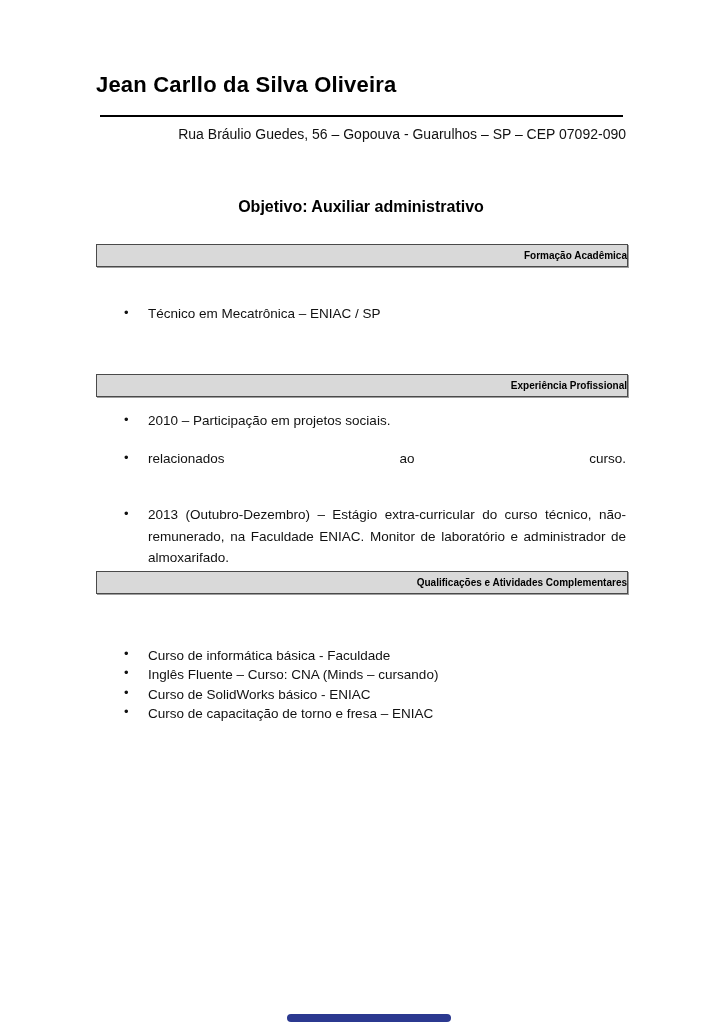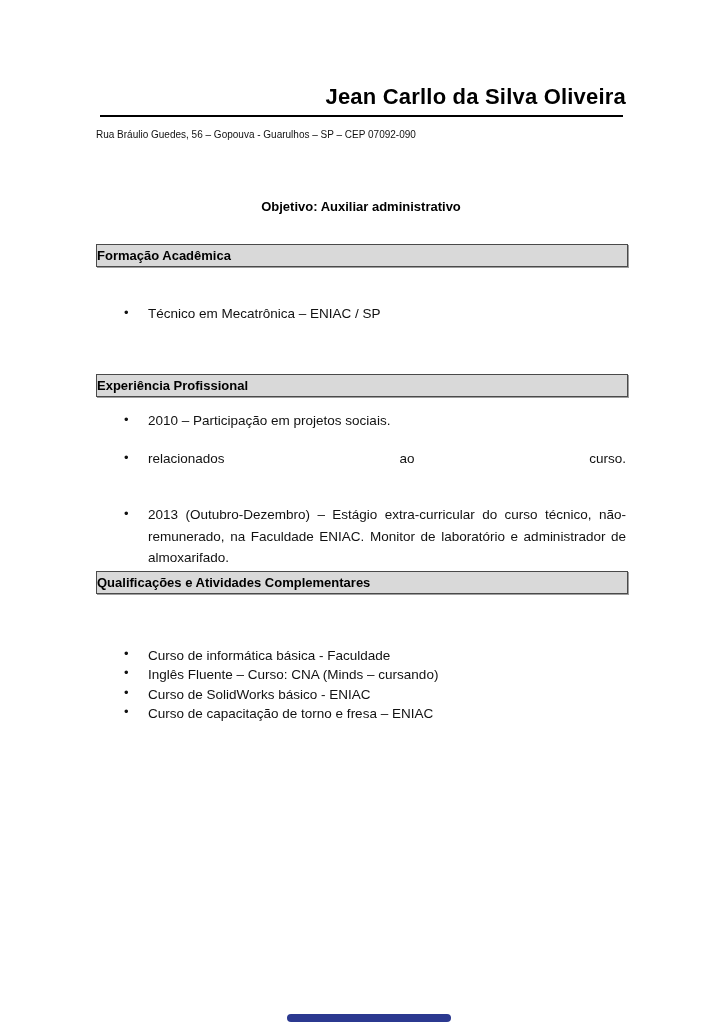--- a/index.html
+++ b/index.html
@@ -2,27 +2,27 @@
 <html><head>
 <meta charset="utf-8">
 <style>
   html,body{margin:0;padding:0;}
   body{
     width:725px;height:1024px;background:#ffffff;position:relative;overflow:hidden;
     font-family:"Liberation Sans","DejaVu Sans",sans-serif;color:#111;
     -webkit-font-smoothing:antialiased;
   }
   .col{position:absolute;left:96px;width:530px;}
-  .name{top:84px;font-size:22px;font-weight:bold;text-align:right;color:#000;letter-spacing:.2px;}
+  .name{top:72px;font-size:22px;font-weight:bold;text-align:left;color:#000;letter-spacing:.2px;}
   .rule{position:absolute;left:100px;top:115px;width:523px;height:2px;background:#000;}
-  .contact{top:124px;font-size:10px;line-height:21.7px;text-align:left;}
-  .objective{top:196px;font-size:13px;line-height:21.7px;font-weight:bold;text-align:center;color:#000;}
+  .contact{top:124px;font-size:14px;line-height:21.7px;text-align:right;}
+  .objective{top:196px;font-size:16px;line-height:21.7px;font-weight:bold;text-align:center;color:#000;}
   .secbox{
     height:21px;background:#d9d9d9;border:1.5px solid #4a4a4a;
-    text-align:left;font-weight:bold;font-size:13px;line-height:21px;color:#000;
+    text-align:right;font-weight:bold;font-size:10px;line-height:21px;color:#000;
     box-shadow:1px 1px 0 #9e9e9e;
   }
   .blist{font-size:13.5px;line-height:21.7px;}
   .bullet{position:relative;padding-left:52px;}
   .dot{position:absolute;left:28px;top:-1px;font-size:13px;}
   .just{text-align:justify;text-align-last:justify;}
   .qual .bullet{line-height:19.3px;}
   .qual .dot{top:-2px;}
   .progress{position:absolute;left:287px;top:1014px;width:164px;height:8px;background:#2b3990;border-radius:4px;}
 </style>

